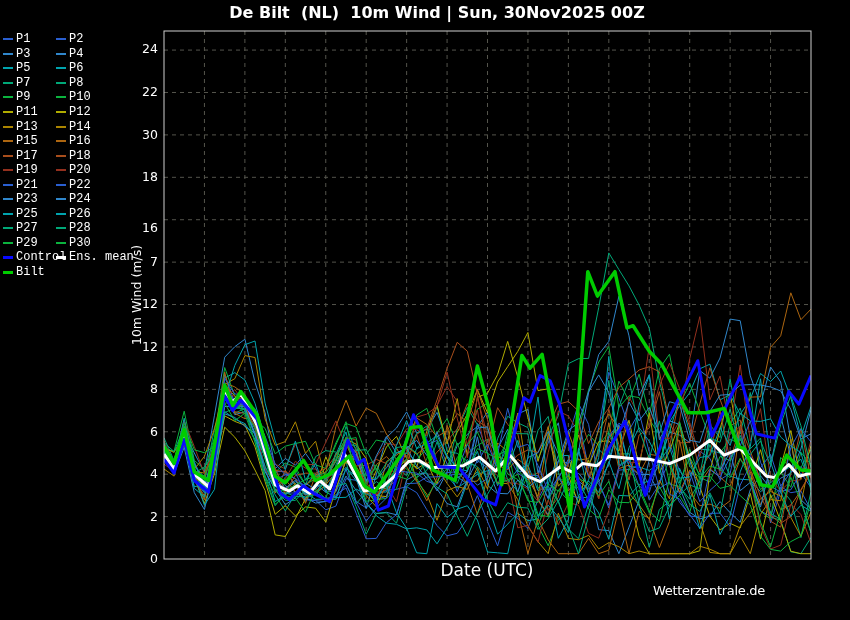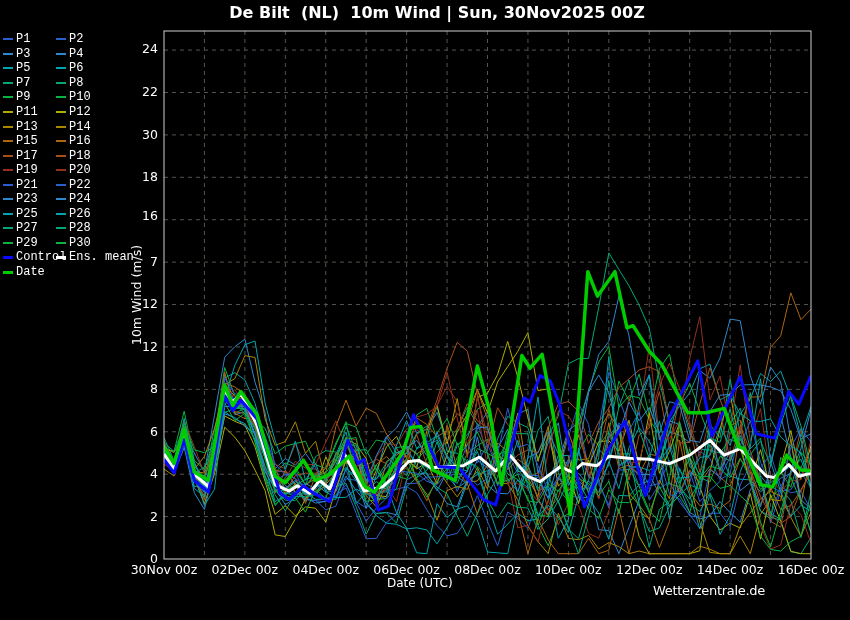--- a/index.html
+++ b/index.html
@@ -14,21 +14,21 @@
   .legend-item{display:flex;align-items:center;}
   .swatch{width:10px;height:2px;margin-right:3px;flex:0 0 10px;}
   .swatch.thick{height:3px;}
   .legend-label{font-size:12px;line-height:1;}
   .ylabel{position:absolute;left:136px;top:295px;font-size:12.5px;
           transform:translate(-50%,-50%) rotate(-90deg);white-space:nowrap;}
   #y-ticks{position:absolute;left:120px;top:0;width:38px;height:620px;}
   .ytick{position:absolute;left:0;width:38px;text-align:right;font-size:12.5px;}
   #x-ticks{position:absolute;left:0;top:562px;width:850px;height:14px;}
   .xtick{position:absolute;top:0;width:80px;text-align:center;font-size:12.5px;white-space:nowrap;}
-  .xlabel{position:absolute;left:387px;top:576px;width:200px;font-size:12px;}
+  .xlabel{position:absolute;left:387px;top:560px;width:200px;text-align:center;font-size:17px;}
   .footer-left{position:absolute;left:119px;top:583px;font-size:17px;letter-spacing:-0.3px;}
   .footer-right{position:absolute;left:653px;top:583px;font-size:13px;letter-spacing:-0.3px;}
 </style>
 </head>
 <body>
 
 <div class="page">
   <svg id="chart-svg" width="850" height="620">
       <defs>
         <clipPath id="plotclip">
@@ -226,45 +226,34 @@
       <div class="legend-item">
         <span class="swatch thick" style="background: rgb(10, 10, 255);"></span>
         <span class="legend-label">Control</span>
       </div>
       <div class="legend-item">
         <span class="swatch thick" style="background: rgb(255, 255, 255);"></span>
         <span class="legend-label">Ens. mean</span>
       </div>
       <div class="legend-item">
         <span class="swatch thick" style="background: rgb(0, 204, 0);"></span>
-        <span class="legend-label">Date</span>
+        <span class="legend-label">Bilt</span>
       </div>
     </div>
   <div class="ylabel">10m Wind (m/s)</div>
   <div id="y-ticks">
       <div class="ytick" style="top: 551px;">0</div>
       <div class="ytick" style="top: 508.59px;">2</div>
       <div class="ytick" style="top: 466.181px;">4</div>
       <div class="ytick" style="top: 423.771px;">6</div>
       <div class="ytick" style="top: 381.361px;">8</div>
       <div class="ytick" style="top: 338.952px;">12</div>
       <div class="ytick" style="top: 296px;">12</div>
       <div class="ytick" style="top: 254.133px;">7</div>
-      <div class="ytick" style="top: 208px;">16</div>
+      <div class="ytick" style="top: 220px;">16</div>
       <div class="ytick" style="top: 169.313px;">18</div>
       <div class="ytick" style="top: 126.904px;">30</div>
       <div class="ytick" style="top: 84.494px;">22</div>
       <div class="ytick" style="top: 41px;">24</div>
-    </div>
-  <div id="x-ticks">
-      <div class="xtick" style="left: 124px;">30Nov 00z</div>
-      <div class="xtick" style="left: 204.875px;">02Dec 00z</div>
-      <div class="xtick" style="left: 285.75px;">04Dec 00z</div>
-      <div class="xtick" style="left: 366.625px;">06Dec 00z</div>
-      <div class="xtick" style="left: 447.5px;">08Dec 00z</div>
-      <div class="xtick" style="left: 528.375px;">10Dec 00z</div>
-      <div class="xtick" style="left: 609.25px;">12Dec 00z</div>
-      <div class="xtick" style="left: 690.125px;">14Dec 00z</div>
-      <div class="xtick" style="left: 771px;">16Dec 00z</div>
     </div>
   <div class="xlabel">Date (UTC)</div>
   <div class="footer-right">Wetterzentrale.de</div>
 </div>
 
 </body></html>

